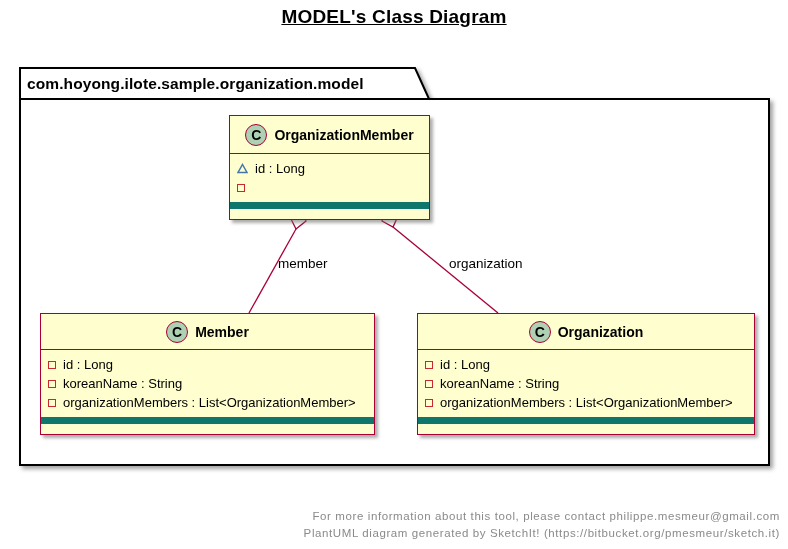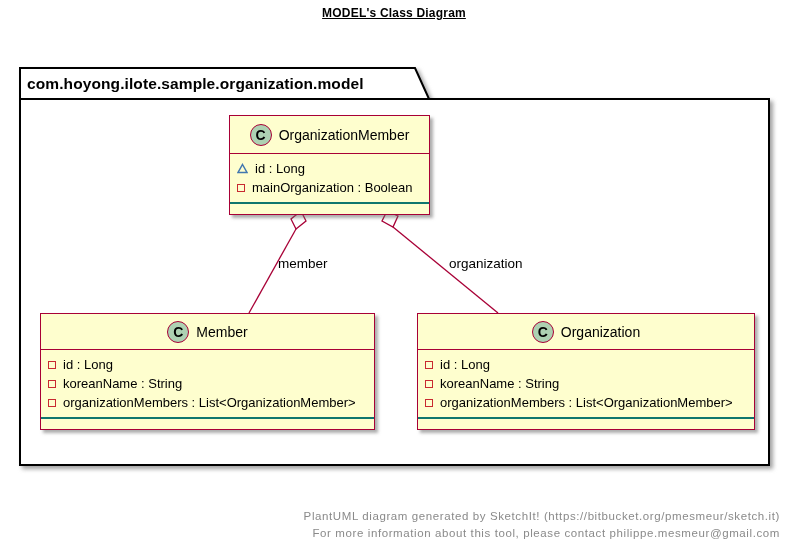--- a/index.html
+++ b/index.html
@@ -4,21 +4,21 @@
 <style>
   * { margin:0; padding:0; box-sizing:border-box; }
   body {
     width:788px; height:549px; position:relative;
     background:#ffffff; overflow:hidden;
     font-family:"Liberation Sans","DejaVu Sans",sans-serif;
     color:#000;
   }
   .diagram-title {
     position:absolute; top:6px; left:0; width:100%;
-    text-align:center; font-size:12px; font-weight:bold;
+    text-align:center; font-size:19px; font-weight:bold;
     text-decoration:underline; letter-spacing:0.2px;
   }
   svg.layer { position:absolute; left:0; top:0; width:788px; height:549px; }
   .pkg-outline { filter:drop-shadow(3px 3px 2px rgba(110,110,110,0.65)); }
   .package-name {
     position:absolute; left:27px; top:69px; height:44px; line-height:30px;
     font-weight:bold; font-size:15.5px; letter-spacing:0.1px;
   }
   .class-box {
     position:absolute; background:#FEFECE;
@@ -28,22 +28,22 @@
   .class-header {
     display:flex; align-items:center; justify-content:center; gap:7px;
     border-bottom:1px solid #A80036;
   }
   .class-circle {
     width:22px; height:22px; border-radius:50%; flex:none;
     background:#ADD1B2; border:1px solid #A80036;
     display:flex; align-items:center; justify-content:center;
     font-weight:bold; font-size:14px; color:#000;
   }
-  .class-name { font-size:14px; }
-  .fields { padding:5px 8px 5px 7px; border-bottom:2px solid #0f766e; }
+  .class-name { font-size:14px;font-weight:bold; }
+  .fields { padding:5px 8px 5px 7px; border-bottom:7px solid #0f766e; }
   .field-row { display:flex; align-items:center; gap:7px; height:19px; font-size:13px; white-space:nowrap; }
   .icon-square {
     width:8px; height:8px; flex:none;
     border:1.5px solid #C82930; background:transparent;
   }
   .icon-triangle { flex:none; display:block; }
   .methods-empty { height:10px; }
   .relation-label { position:absolute; font-size:13.5px; }
   #label-member { left:278px; top:256px; }
   #label-organization { left:449px; top:256px; }
@@ -89,21 +89,20 @@
   </div>
   <div class="fields">
     <div class="field-row">
       <svg class="icon-triangle" width="11" height="11">
           <polygon points="5.5,1.5 10,9.5 1,9.5" fill="none" stroke="#4177AF" stroke-width="1.5"></polygon>
         </svg>
       <span>id : Long</span>
     </div>
     <div class="field-row">
       <span class="icon-square"></span>
-      <span>mainOrganization : Boolean</span>
     </div>
   </div>
   <div class="methods-empty"></div>
 </div>
 
 <div class="relation-label" id="label-member">member</div>
 <div class="relation-label" id="label-organization">organization</div>
 
 <div class="class-box" id="class-member">
   <div class="class-header">
@@ -143,15 +142,15 @@
     </div>
     <div class="field-row">
       <span class="icon-square"></span>
       <span>organizationMembers : List&lt;OrganizationMember&gt;</span>
     </div>
   </div>
   <div class="methods-empty"></div>
 </div>
 
 <div class="footer">
+  <div>For more information about this tool, please contact philippe.mesmeur@gmail.com</div>
   <div>PlantUML diagram generated by SketchIt! (https://bitbucket.org/pmesmeur/sketch.it)</div>
-  <div>For more information about this tool, please contact philippe.mesmeur@gmail.com</div>
 </div>
 
 </body></html>

